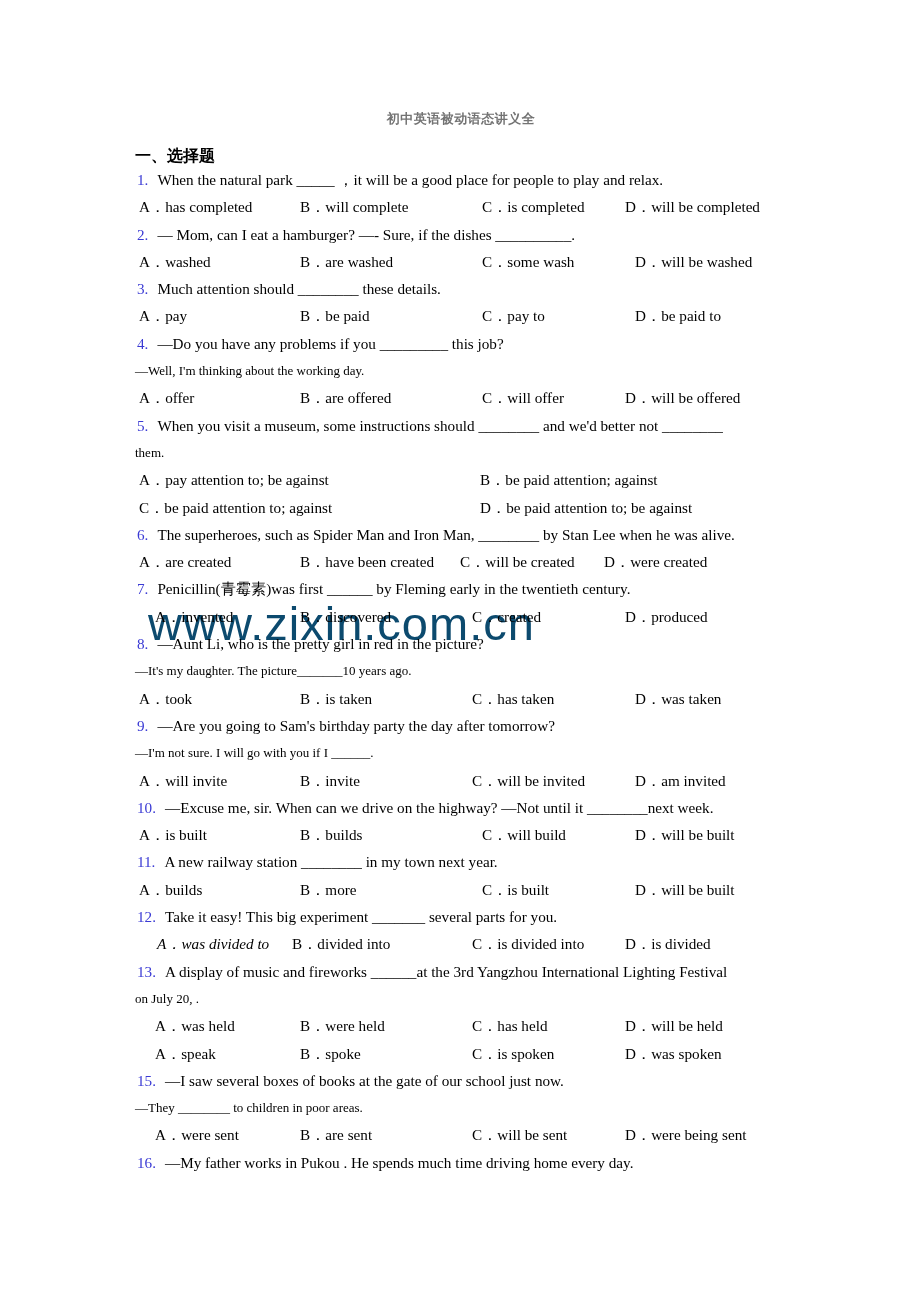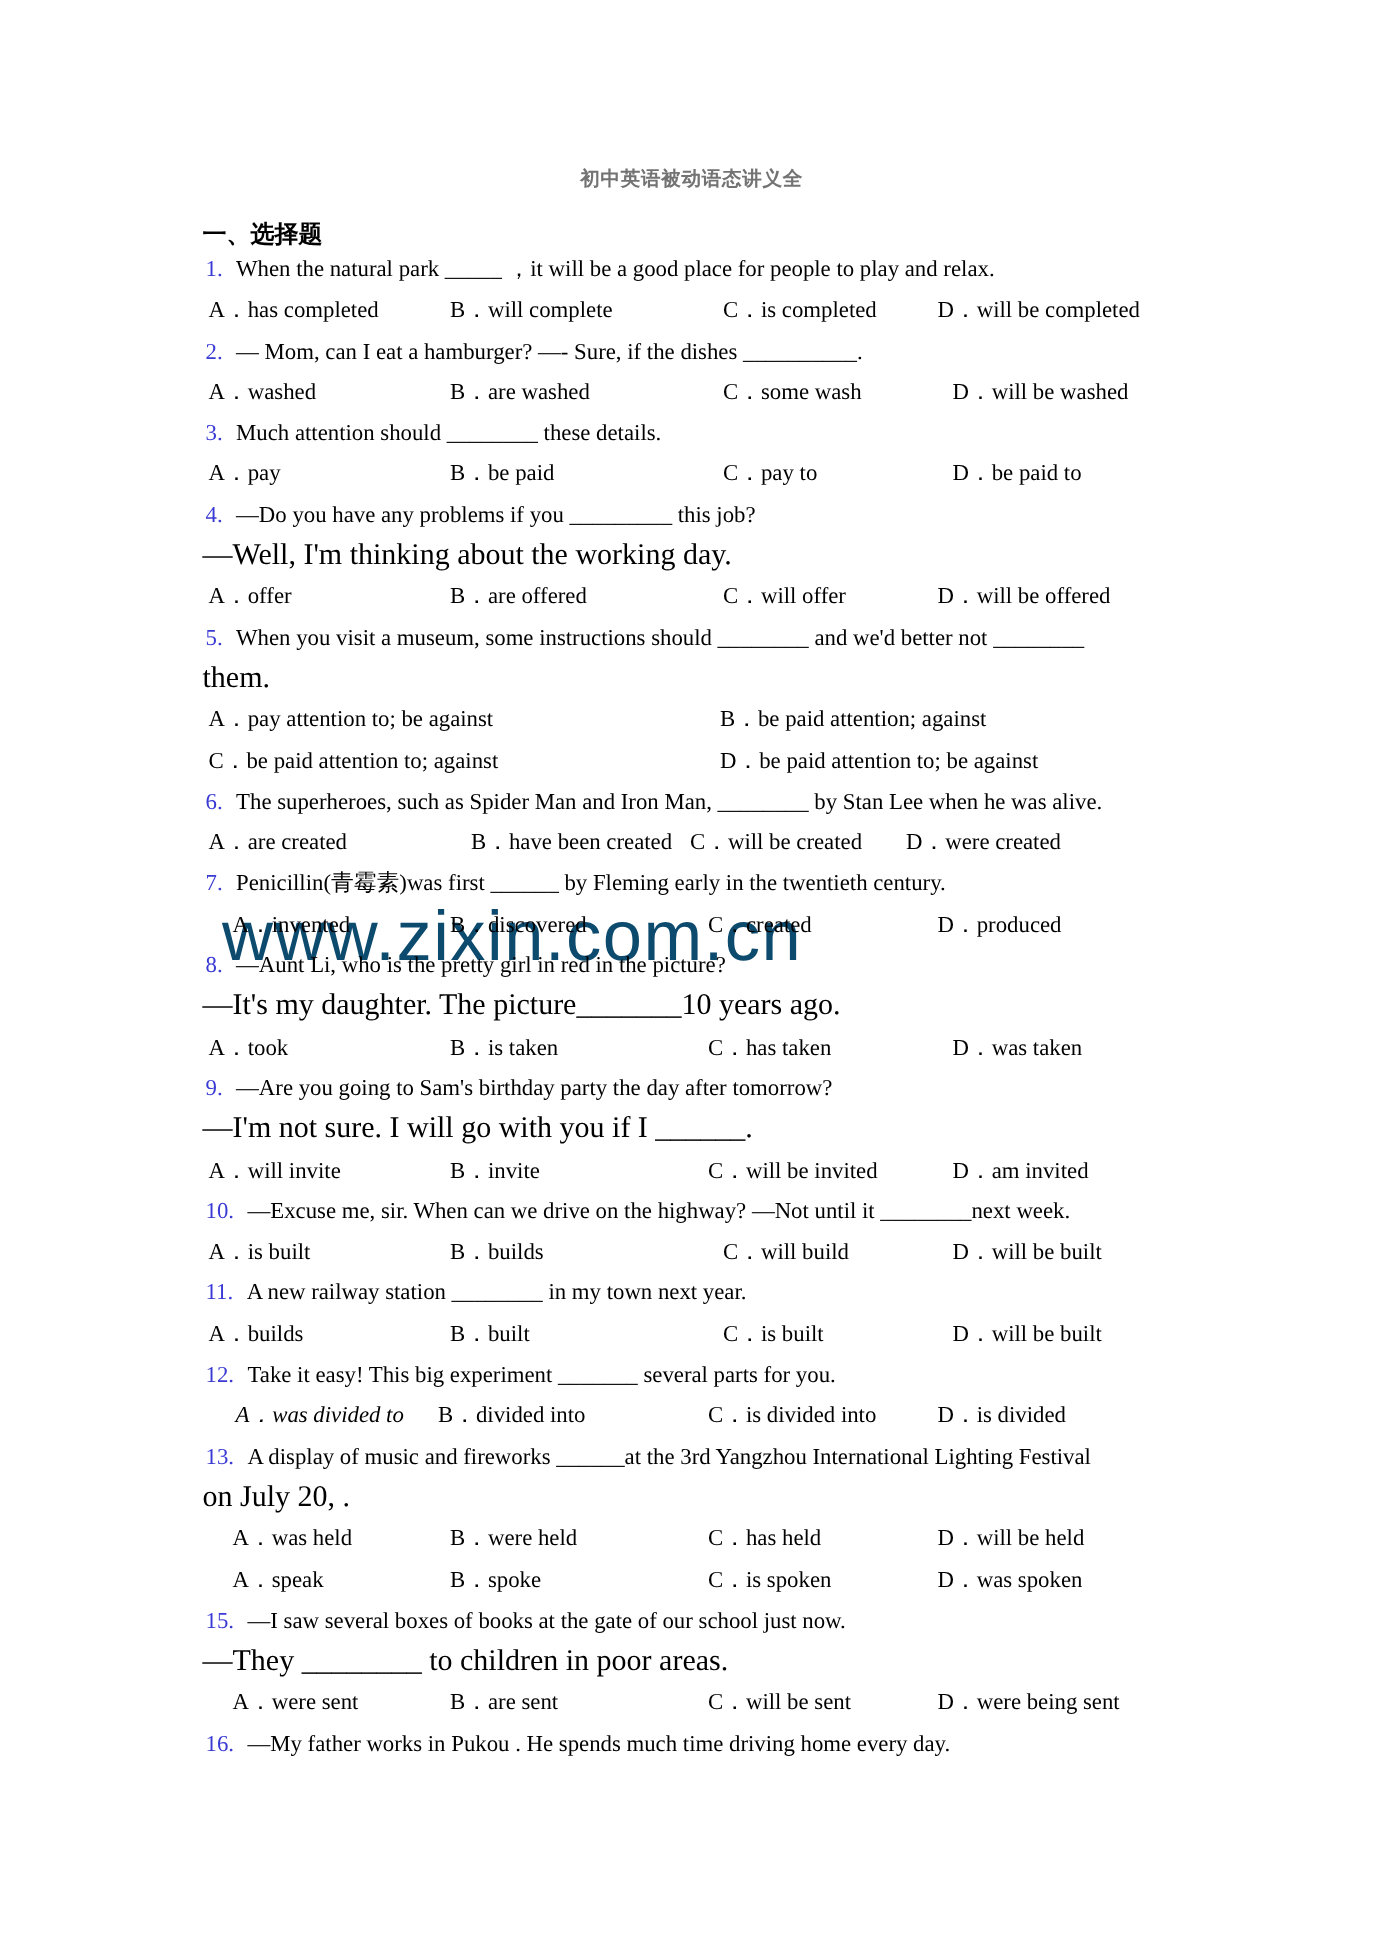--- a/index.html
+++ b/index.html
@@ -77,21 +77,21 @@
     white-space: normal;
     text-indent: 0;
   }
   .qnum {
     color: #3a3ad4;
     font-weight: normal;
   }
   .qnum-sp { display: inline-block; width: 9px; }
 
   .cont-line { 
-    font-size: 20px;
+    font-size: 13px;
     line-height: 27.3px;
     margin-left: -2px;
   }
 
   
   .opts {
     position: relative;
     height: 27.3px;
     font-size: 15.2px;
     line-height: 27.3px;
@@ -106,21 +106,21 @@
   .opts.t-default .op:nth-child(2) { left: 161px; }
   .opts.t-default .op:nth-child(3) { left: 343px; }
   .opts.t-default .op:nth-child(4) { left: 486px; }
 
   .opts.t-q2 .op:nth-child(1) { left: 0px; }
   .opts.t-q2 .op:nth-child(2) { left: 161px; }
   .opts.t-q2 .op:nth-child(3) { left: 343px; }
   .opts.t-q2 .op:nth-child(4) { left: 496px; }
 
   .opts.t-q6 .op:nth-child(1) { left: 0px; }
-  .opts.t-q6 .op:nth-child(2) { left: 175px; }
+  .opts.t-q6 .op:nth-child(2) { left: 161px; }
   .opts.t-q6 .op:nth-child(3) { left: 321px; }
   .opts.t-q6 .op:nth-child(4) { left: 465px; }
 
   .opts.t-q7 .op:nth-child(1) { left: 16px; }
   .opts.t-q7 .op:nth-child(2) { left: 161px; }
   .opts.t-q7 .op:nth-child(3) { left: 333px; }
   .opts.t-q7 .op:nth-child(4) { left: 486px; }
 
   .opts.t-q9 .op:nth-child(1) { left: 0px; }
   .opts.t-q9 .op:nth-child(2) { left: 161px; }
@@ -260,21 +260,21 @@
         <span class="op">B．builds</span>
         <span class="op">C．will build</span>
         <span class="op">D．will be built</span>
       </div>
     </div>
 
     <div class="q">
       <div class="q-stem"><span class="qnum">11.</span><span class="qnum-sp"></span><span>A new railway station ________ in my town next year.</span></div>
       <div class="opts t-q2">
         <span class="op">A．builds</span>
-        <span class="op">B．built</span>
+        <span class="op">B．more</span>
         <span class="op">C．is built</span>
         <span class="op">D．will be built</span>
       </div>
     </div>
 
     <div class="q">
       <div class="q-stem"><span class="qnum">12.</span><span class="qnum-sp"></span><span>Take it easy! This big experiment _______ several parts for you.</span></div>
       <div class="opts t-q12">
         <span class="op">A．was divided to</span>
         <span class="op">B．divided into</span>

